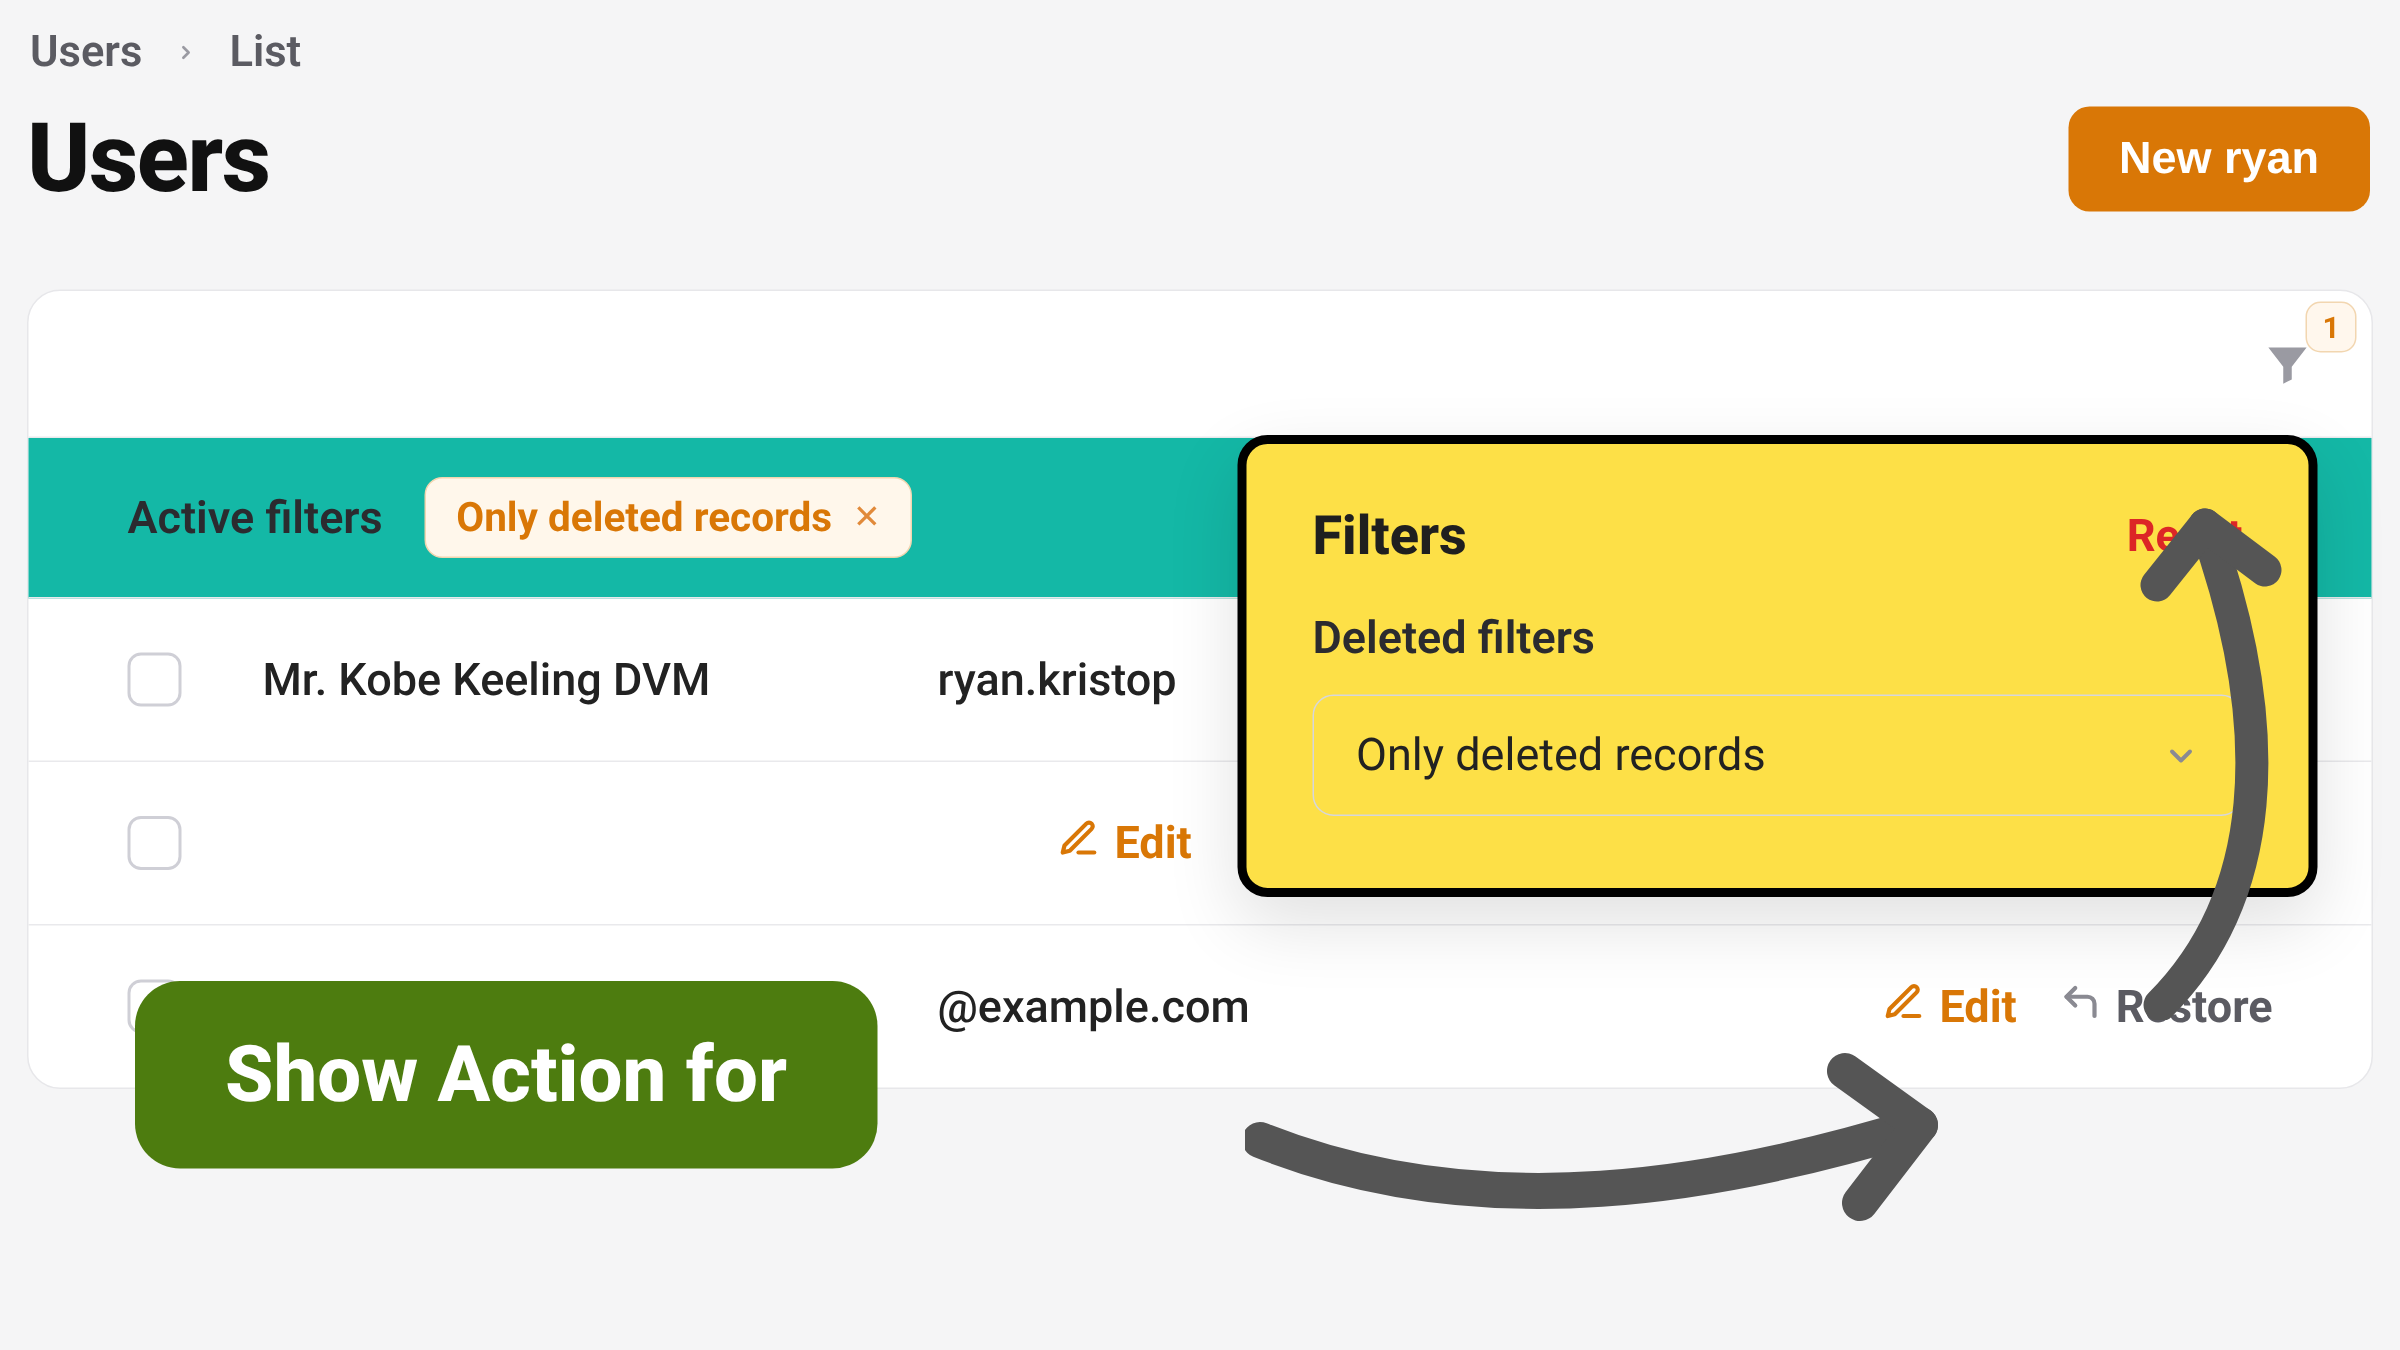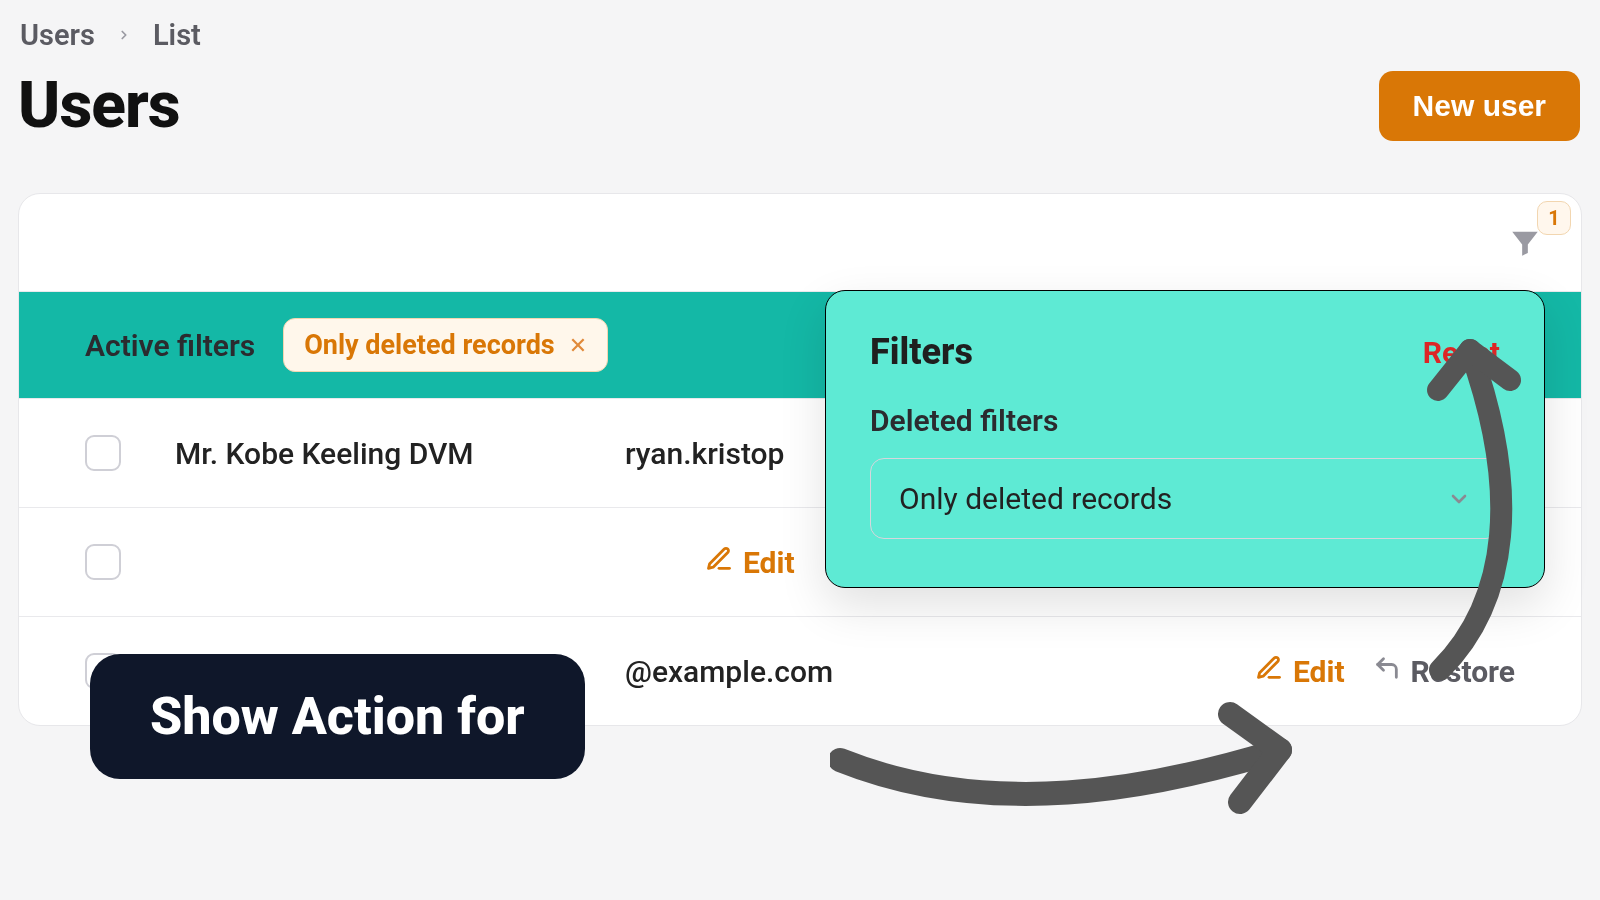--- a/index.html
+++ b/index.html
@@ -157,22 +157,22 @@
   .act-edit { color:#d97706; }
   .act-restore { color:#5b5b62; }
   .act svg { width:28px; height:28px; }
 
   
   .popover {
     position:absolute;
     top: 96px;
     right: 36px;
     width: 720px;
-    background:#5eead4;
-    border:1px solid #000000;
+    background:#fde047;
+    border:6px solid #000000;
     border-radius:20px;
     box-shadow: 0 18px 48px rgba(0,0,0,0.12);
     padding: 40px 44px 48px 44px;
     z-index: 5;
   }
   .popover-head {
     display:flex;
     align-items:center;
     justify-content:space-between;
     margin-bottom: 30px;
@@ -189,21 +189,21 @@
     color:#222;
     cursor:pointer;
   }
   .select svg { width:24px; height:24px; }
 
   
   .callout {
     position:absolute;
     left: 90px;
     top: 654px;
-    background:#0f172a;
+    background:#4d7c0f;
     color:#fff;
     border-radius:30px;
     padding: 32px 60px;
     font-size:52px;
     font-weight:800;
     line-height:1.18;
     text-align:center;
     z-index:20;
   }
 
@@ -222,21 +222,21 @@
   <span class="sep">
     <svg viewBox="0 0 24 24" fill="none" stroke="#9a9aa2" stroke-width="3" stroke-linecap="round" stroke-linejoin="round">
         <polyline points="9 6 15 12 9 18"></polyline>
       </svg>
   </span>
   <span>List</span>
 </nav>
 
 <div class="page-header">
   <h1 class="page-title">Users</h1>
-  <button class="btn-primary">New user</button>
+  <button class="btn-primary">New ryan</button>
 </div>
 
 <div class="card">
 
   <div class="card-top">
     <div class="filter-btn">
       <svg viewBox="0 0 24 24">
           <path d="M3 4h18l-7 9v6l-4 2v-8L3 4z" fill="#9a9aa2"></path>
         </svg>
       <span class="filter-badge">1</span>

